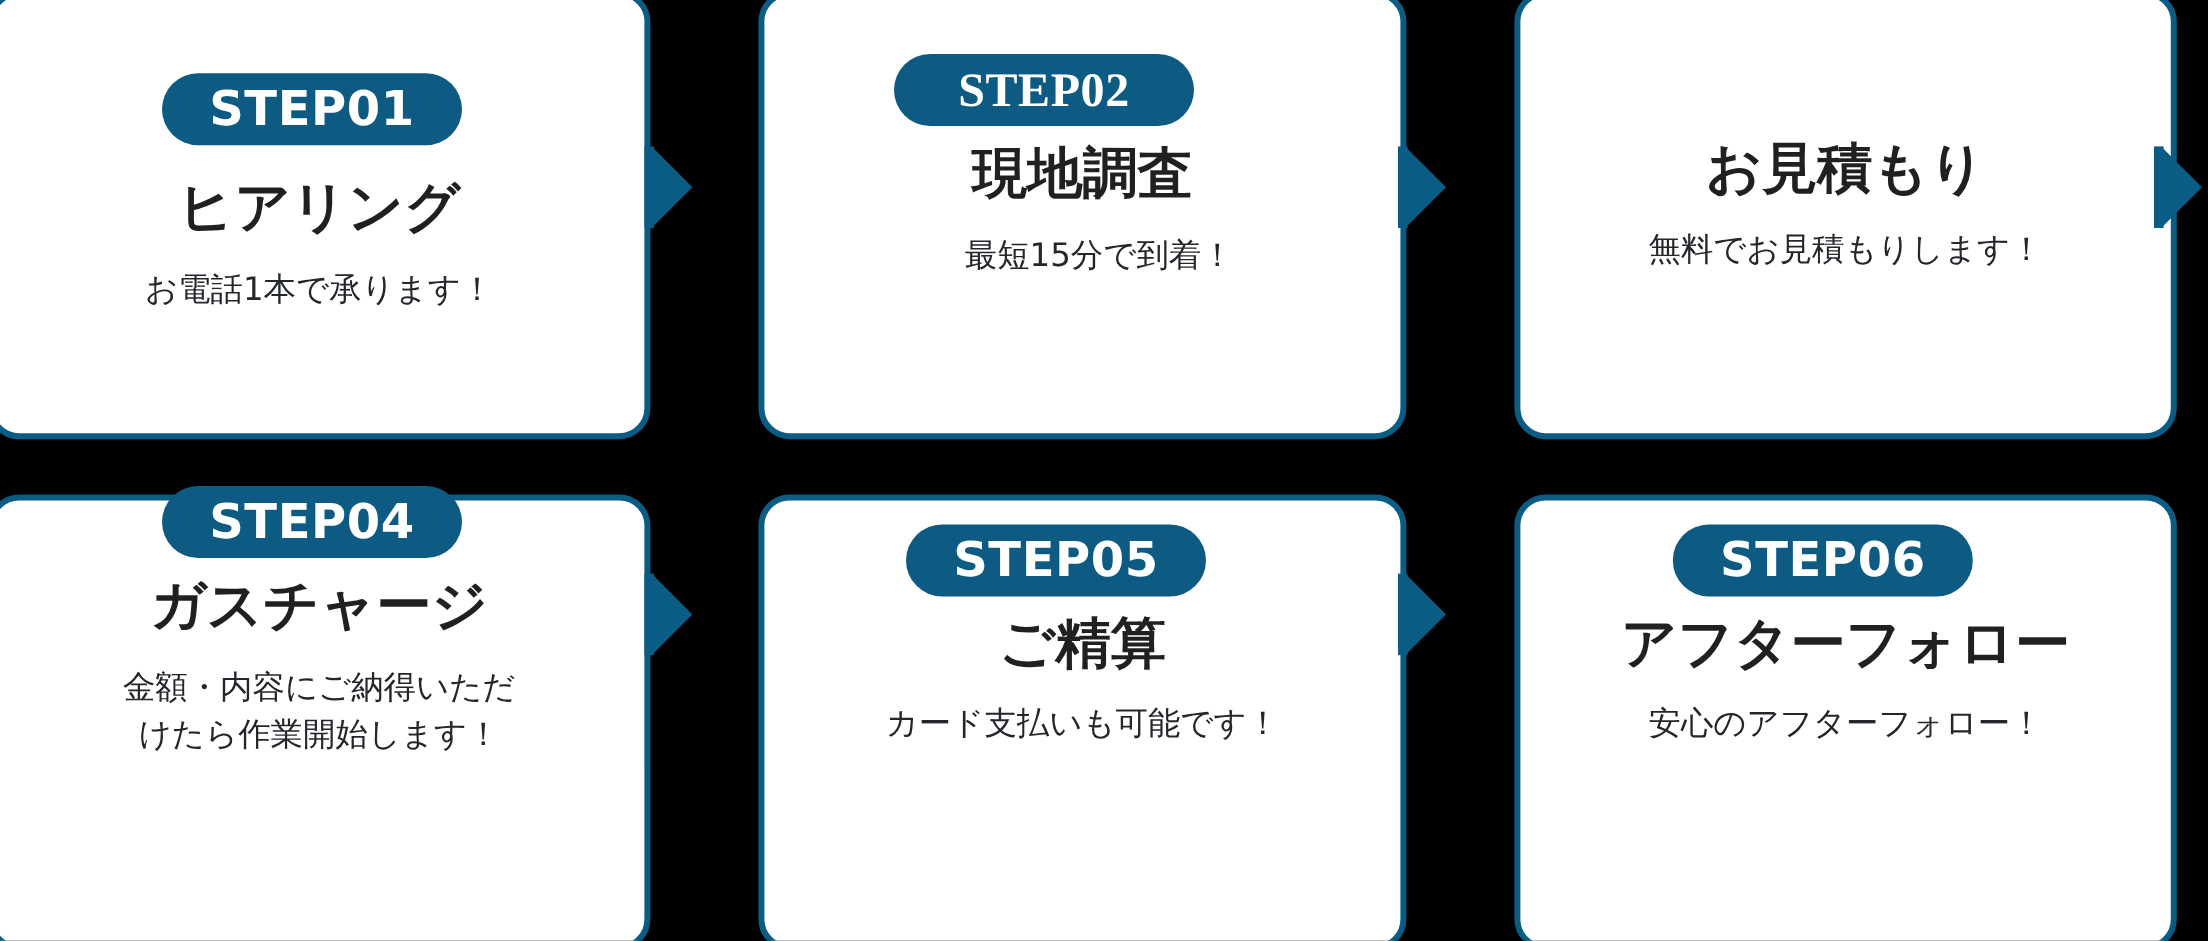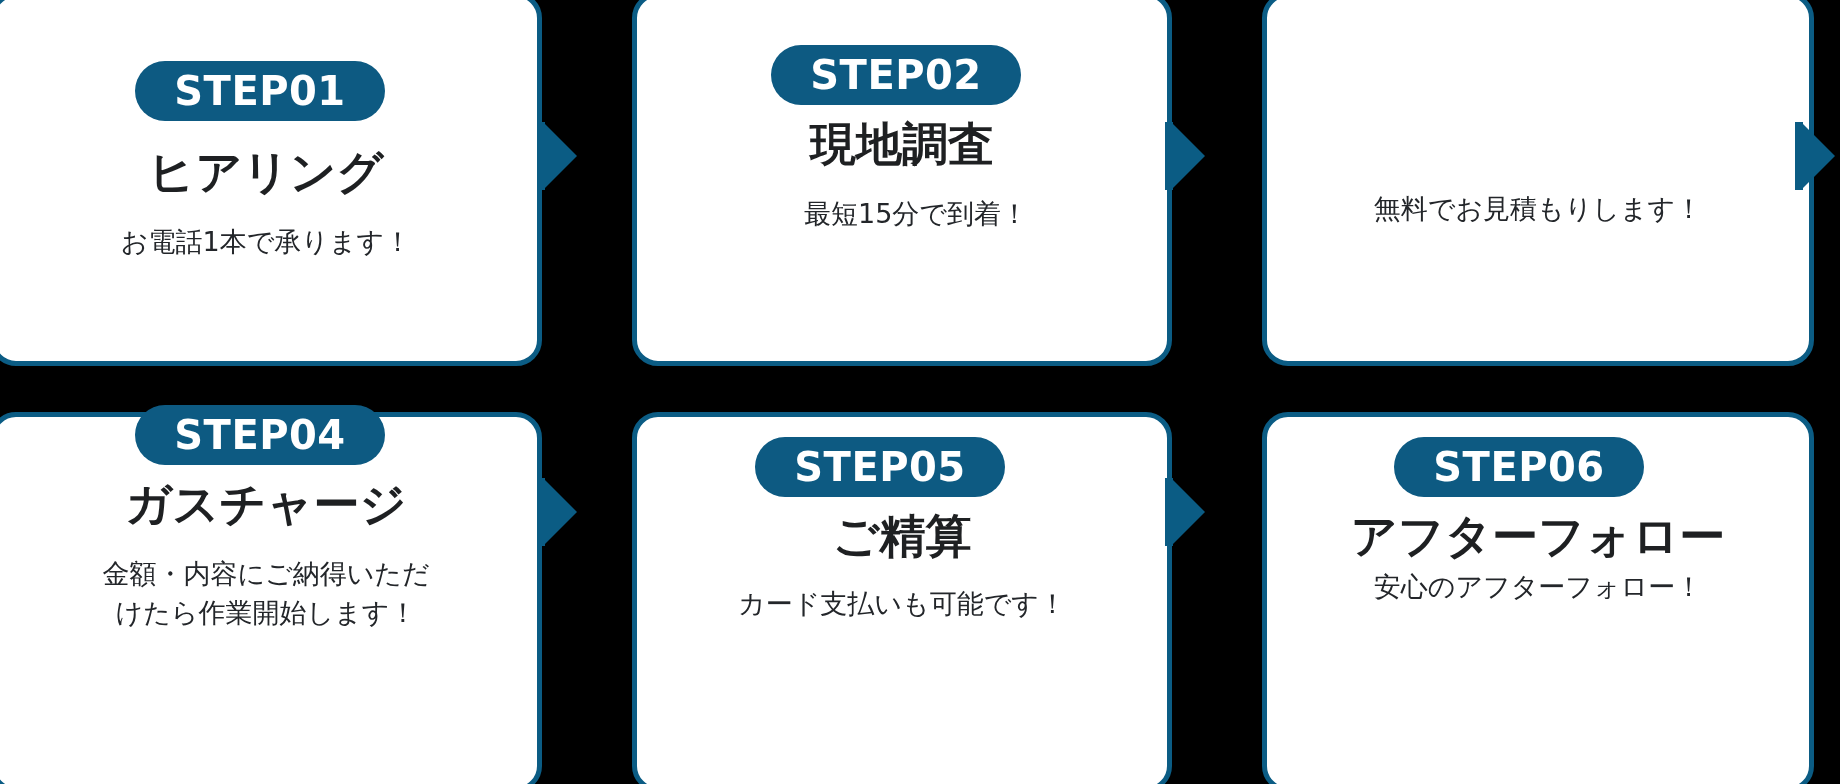--- a/index.html
+++ b/index.html
@@ -114,30 +114,31 @@
     <div class="badge" style="left:140px; top:64px; width:250px;">STEP01</div>
     <div class="title" style="top:150px;">ヒアリング</div>
     <div class="desc" style="top:225px;">
       <span class="line">お電話1本で承ります！</span>
     </div>
   </div>
   <div class="arrow-base" style="left:537px; top:122px;"></div>
   <div class="arrow" style="left:543px; top:122px;"></div>
 
   <div class="card r1 c2">
-    <div class="badge" style="left:134px; top:48px; width:250px;">STEP02</div>
+    <div class="badge" style="left:108px; top:48px; width:250px;font-family:Liberation Serif, serif;">STEP02</div>
     <div class="title" style="top:122px;">現地調査</div>
     <div class="desc" style="top:197px;margin-left:28px;">
       <span class="line">最短15分で到着！</span>
     </div>
   </div>
   <div class="arrow-base" style="left:1165px; top:122px;"></div>
   <div class="arrow" style="left:1171px; top:122px;"></div>
 
   <div class="card r1 c3">
+    <div class="title" style="top:118px;">お見積もり</div>
     <div class="desc" style="top:192px;">
       <span class="line">無料でお見積もりします！</span>
     </div>
   </div>
   <div class="arrow-base" style="left:1795px; top:122px;"></div>
   <div class="arrow" style="left:1801px; top:122px;"></div>
 
   <div class="card r2 c1">
     <div class="badge" style="left:140px; top:-12px; width:250px;">STEP04</div>
     <div class="title" style="top:62px;">ガスチャージ</div>
@@ -155,18 +156,18 @@
     <div class="desc" style="top:167px;">
       <span class="line">カード支払いも可能です！</span>
     </div>
   </div>
   <div class="arrow-base" style="left:1165px; top:478px;"></div>
   <div class="arrow" style="left:1171px; top:478px;"></div>
 
   <div class="card r2 c3">
     <div class="badge" style="left:127px; top:20px; width:250px;">STEP06</div>
     <div class="title" style="top:94px;text-align:center;">アフターフォロー</div>
-    <div class="desc" style="top:150px;">
+    <div class="desc" style="top:167px;">
       <span class="line">安心のアフターフォロー！</span>
     </div>
   </div>
 
 </div>
 
 </body></html>

